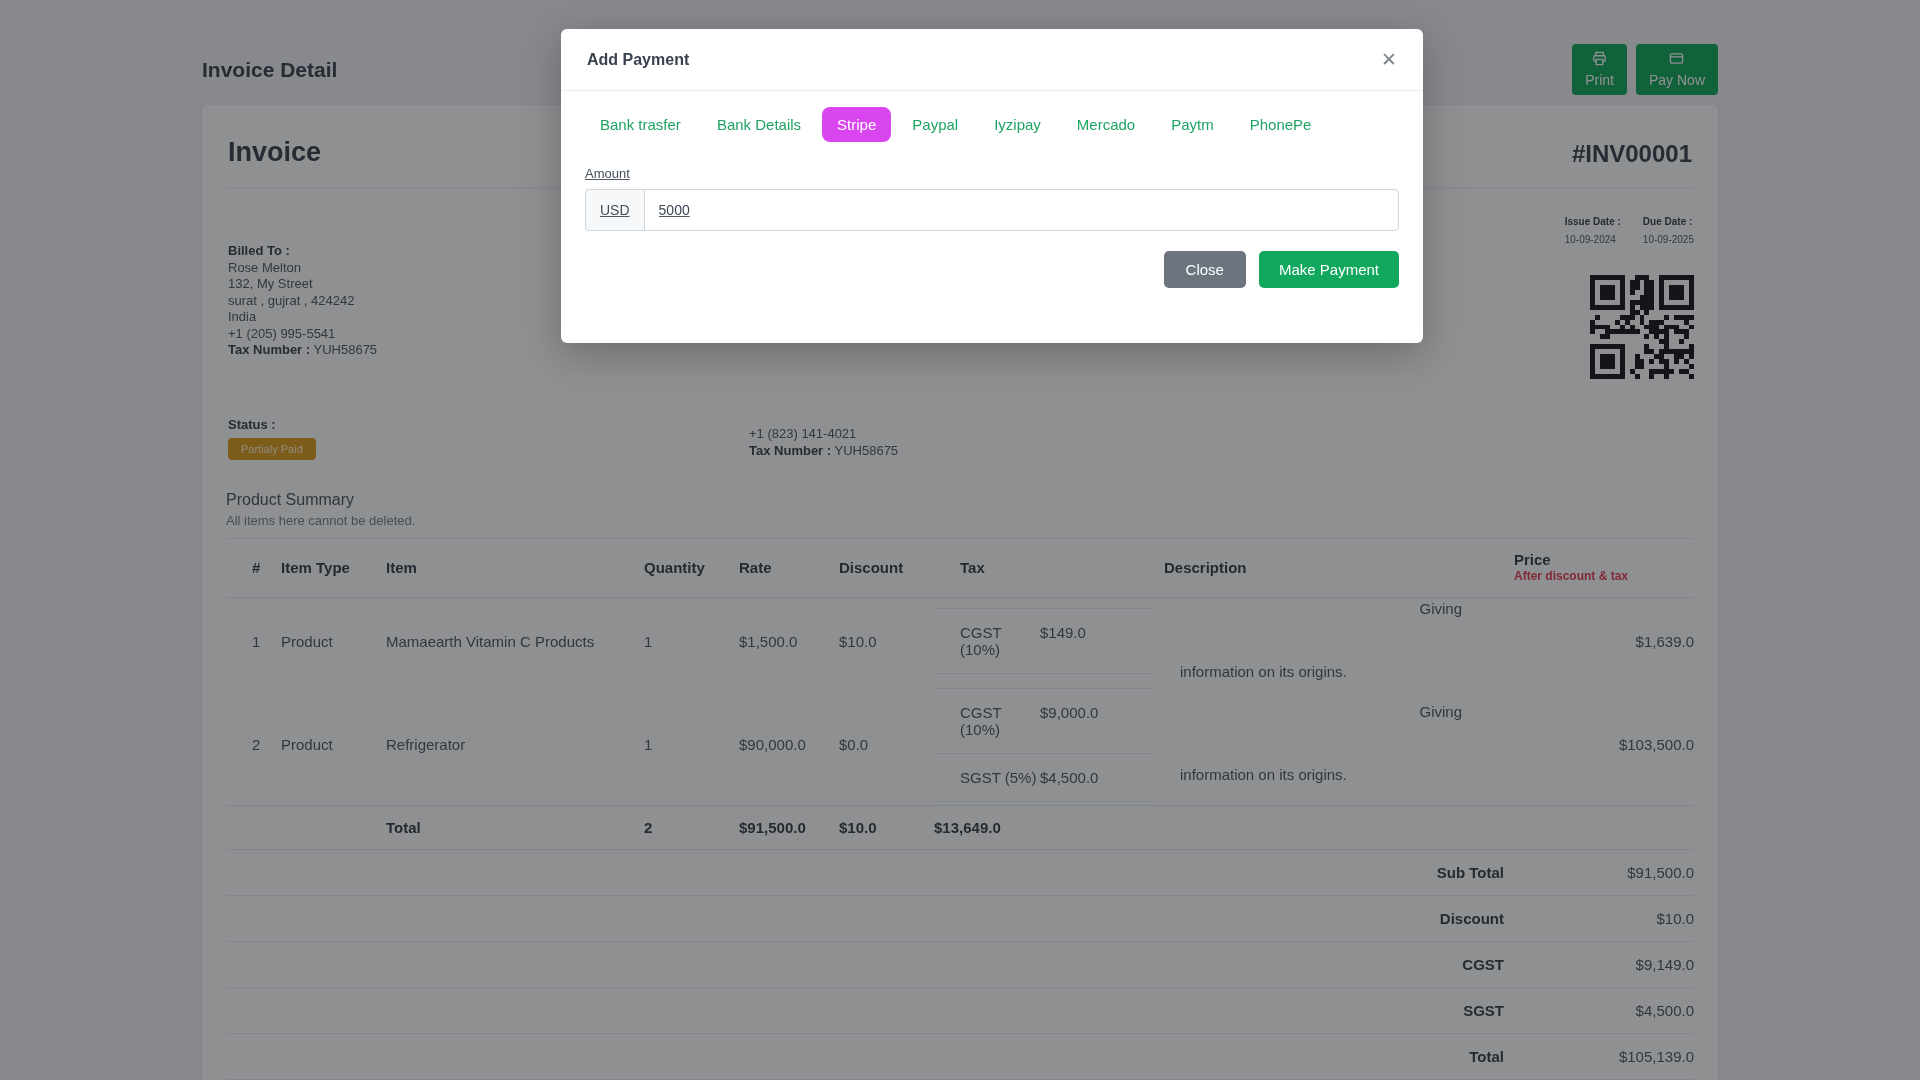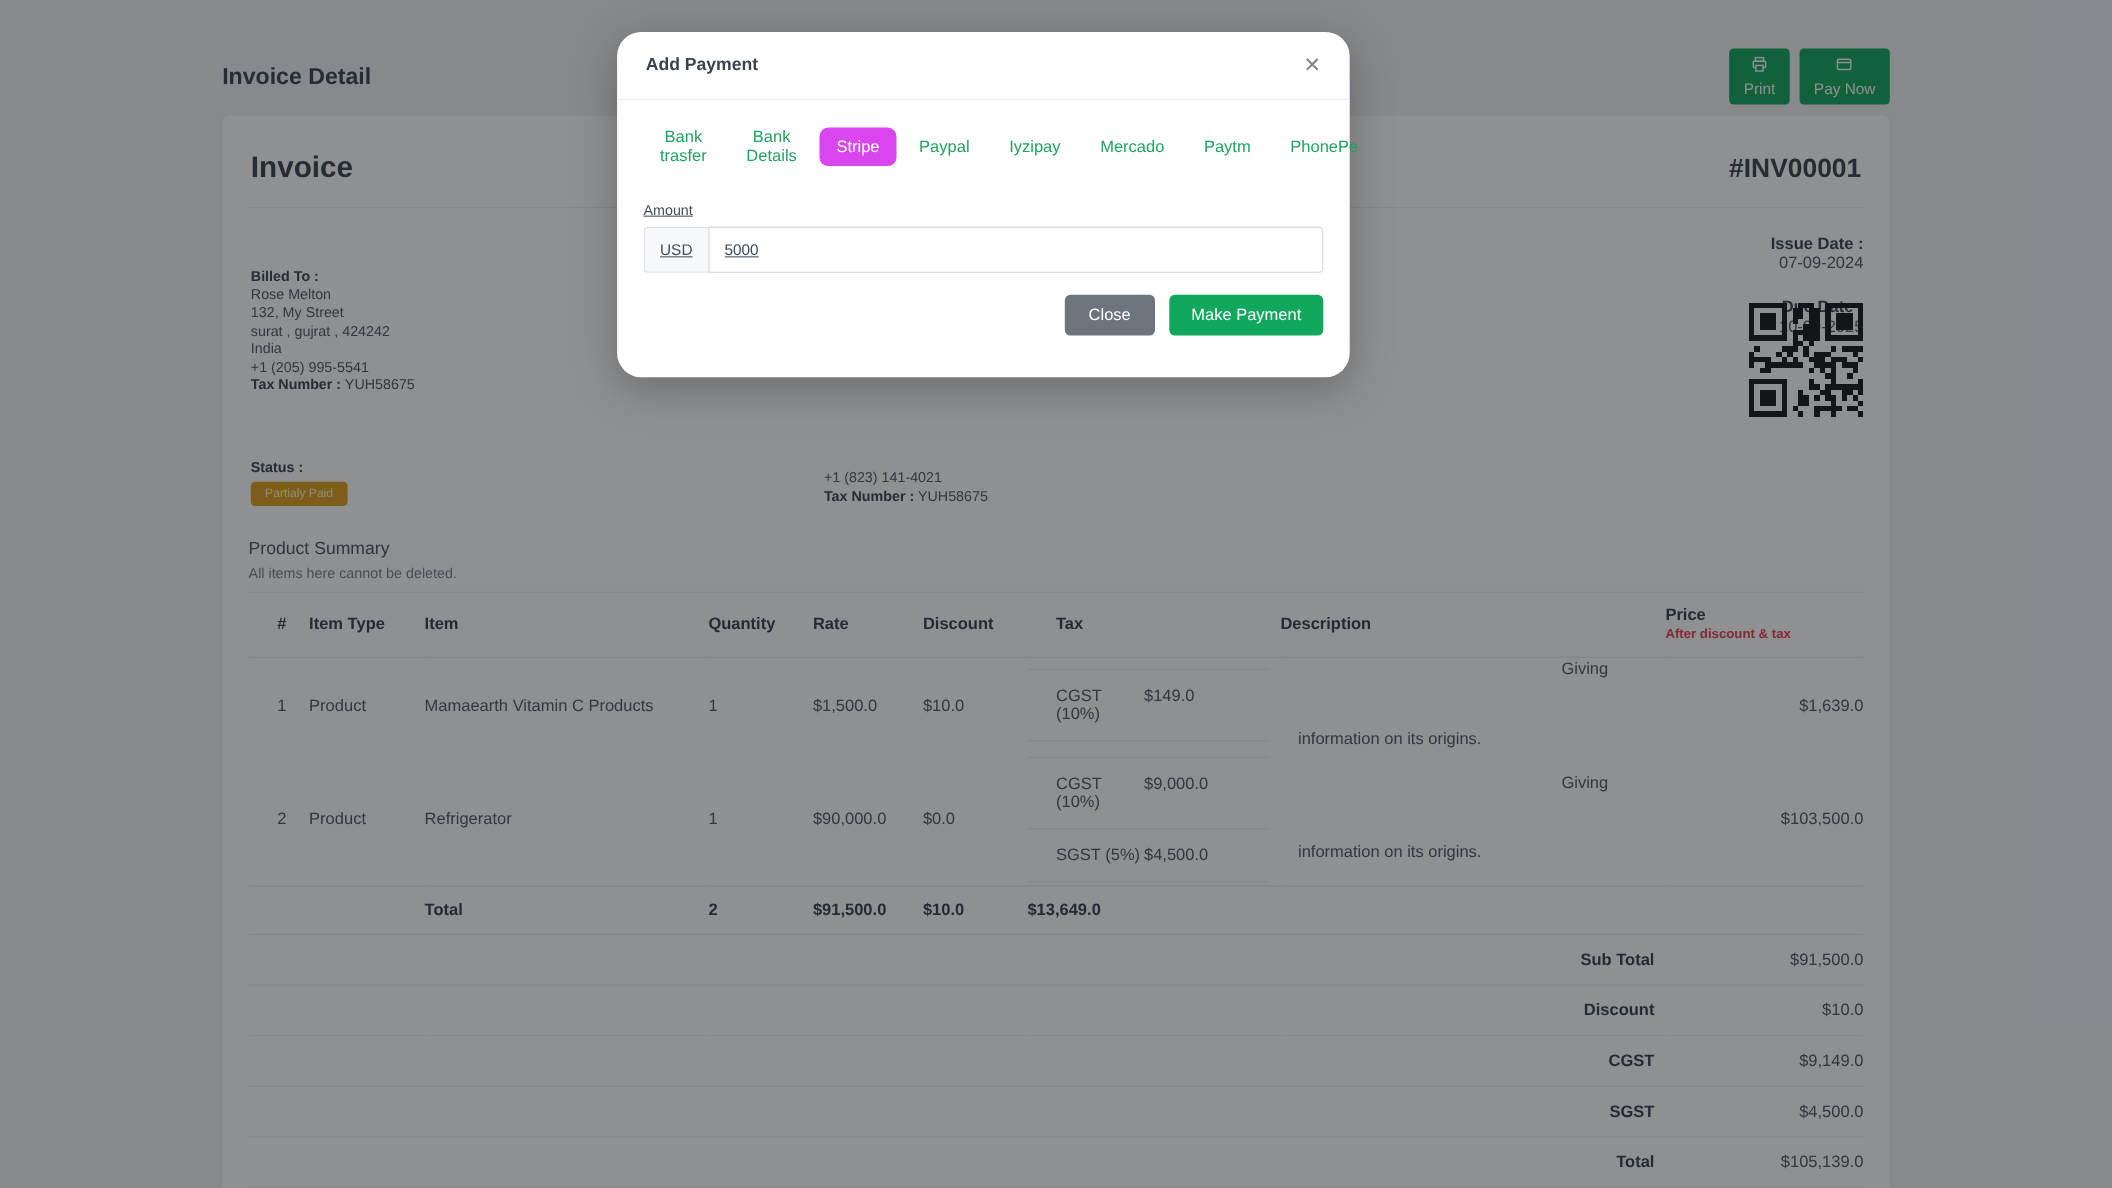--- a/index.html
+++ b/index.html
@@ -19,21 +19,21 @@
 
   .inv-head { display:flex; justify-content:space-between; align-items:flex-end; padding:8px 2px 20px 2px; border-bottom:1px solid #e9edf2; }
   .inv-title { font-size:27px; font-weight:700; color:#39424e; }
   .inv-number { font-size:24px; font-weight:700; color:#39424e; }
 
   .meta { position:relative; height:290px; }
   .billed { position:absolute; left:2px; top:54px; font-size:13px; line-height:16.5px; color:#4f5862; }
   .billed .b { font-weight:700; color:#39424e; }
   .mid-block { position:absolute; left:523px; top:237px; font-size:13px; line-height:16.5px; }
   .mid-block .b { font-weight:700; color:#39424e; }
-  .dates { position:absolute; right:0; top:24px; display:flex; gap:22px; text-align:right; font-size:15px; line-height:18px;flex-direction:column; }
+  .dates { position:absolute; right:0; top:24px; display:flex; gap:22px; font-size:10px; line-height:18px; }
   .dates .b { font-weight:700; color:#39424e; }
   .qr { position:absolute; right:0; top:86px; width:104px; height:104px; color:#15181c; }
   .status-wrap { position:absolute; left:2px; top:228px; font-size:13px; }
   .status-label { font-weight:700; color:#39424e; }
   .badge { display:inline-block; margin-top:6px; background:#dd9f1b; color:#fdf3dc; font-size:11px;
     padding:5px 13px; border-radius:4px; }
 
   .ps-title { margin-top:12px; font-size:16px; color:#4a545e; }
   .ps-sub { font-size:13px; color:#75808a; margin-top:4px; padding-bottom:10px; border-bottom:1px solid #e9edf2; }
 
@@ -56,22 +56,22 @@
   .desc-cell div:last-child { padding-left:16px; line-height:22px;margin-top:44px; }
   tr.total-row { height:44px; font-weight:700; color:#343f4b; }
   tr.total-row td { border-top:1px solid #e4e9ef; border-bottom:1px solid #e4e9ef; vertical-align:middle; }
   tr.sum-row { height:46px; }
   tr.sum-row td { border-top:1px solid #e9edf2; vertical-align:middle; }
   tr.sum-row:first-of-type td { border-top:none; }
   .sum-label { text-align:right; padding-right:10px; font-weight:700; color:#343f4b; }
 
   
   .overlay { position:absolute; inset:0; background:rgba(18,20,24,0.47); }
-  .modal { position:absolute; left:561px; top:29px; width:666px; height:314px; background:#fff;
-    border-radius:22px; box-shadow:0 10px 40px rgba(0,0,0,.25); }
+  .modal { position:absolute; left:561px; top:29px; width:862px; height:314px; background:#fff;
+    border-radius:6px; box-shadow:0 10px 40px rgba(0,0,0,.25); }
   .modal-head { display:flex; justify-content:space-between; align-items:center; padding:21px 26px; border-bottom:1px solid #e9edf2; }
   .modal-title { font-size:16px; font-weight:700; color:#39424e; }
   .modal-x { background:none; border:none; font-size:19px; color:#7d868f; cursor:pointer; line-height:1; }
   .tabs { display:flex; align-items:center; gap:6px; padding:16px 24px 0 24px; }
   .tab { background:none; border:none; font-size:15px; color:#1fa362; padding:9px 15px; border-radius:8px; cursor:pointer; }
   .tab.active { background:#d946ef; color:#fff; }
   .amount-block { padding:24px 24px 0 24px;text-decoration:underline; }
   .amount-label { font-size:13px; color:#434e59; }
   .input-group { display:flex; margin-top:8px; height:42px; }
   .prefix { display:flex; align-items:center; padding:0 14px; background:#f7f8fa; border:1px solid #cfd6dd;
@@ -124,21 +124,21 @@
     </div>
 
     <div class="mid-block">
       <div>+1 (823) 141-4021</div>
       <div><span class="b">Tax Number :</span> <span>YUH58675</span></div>
     </div>
 
     <div class="dates">
       <div>
         <div class="b">Issue Date :</div>
-        <div>07-09-2024</div>
+        <div>10-09-2024</div>
       </div>
       <div>
         <div class="b">Due Date :</div>
         <div>10-09-2025</div>
       </div>
     </div>
 
     <svg class="qr" id="qr" viewBox="0 0 21 21" shape-rendering="crispEdges">
         <g fill="currentColor">
           <rect x="9" y="0" width="1" height="1"></rect>

